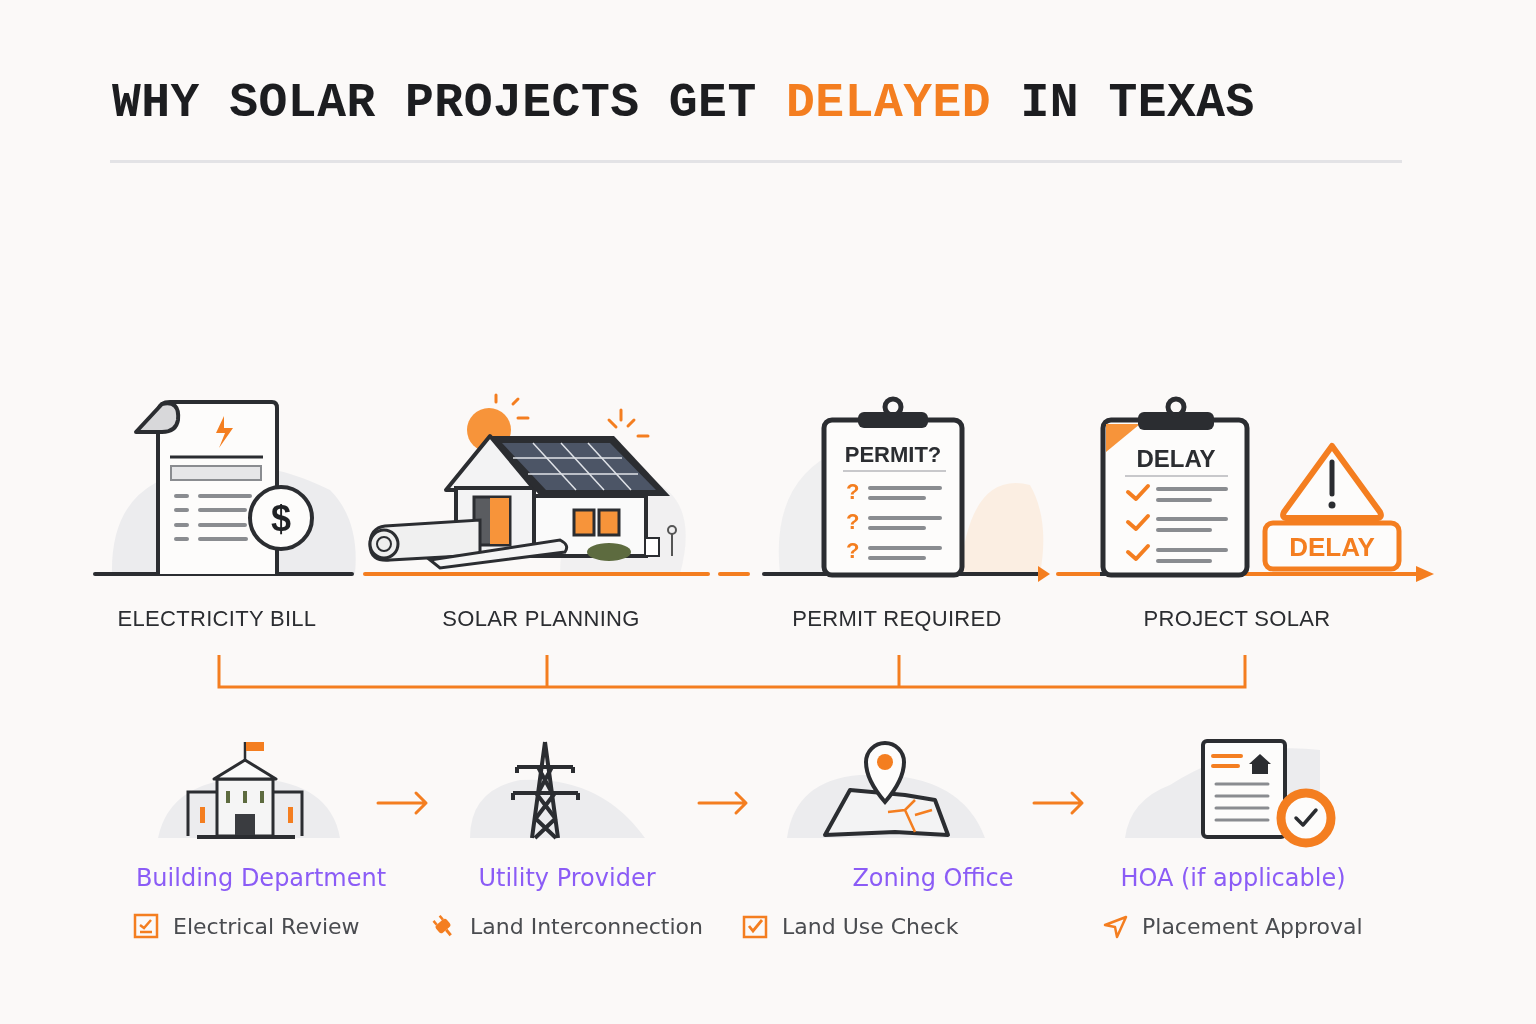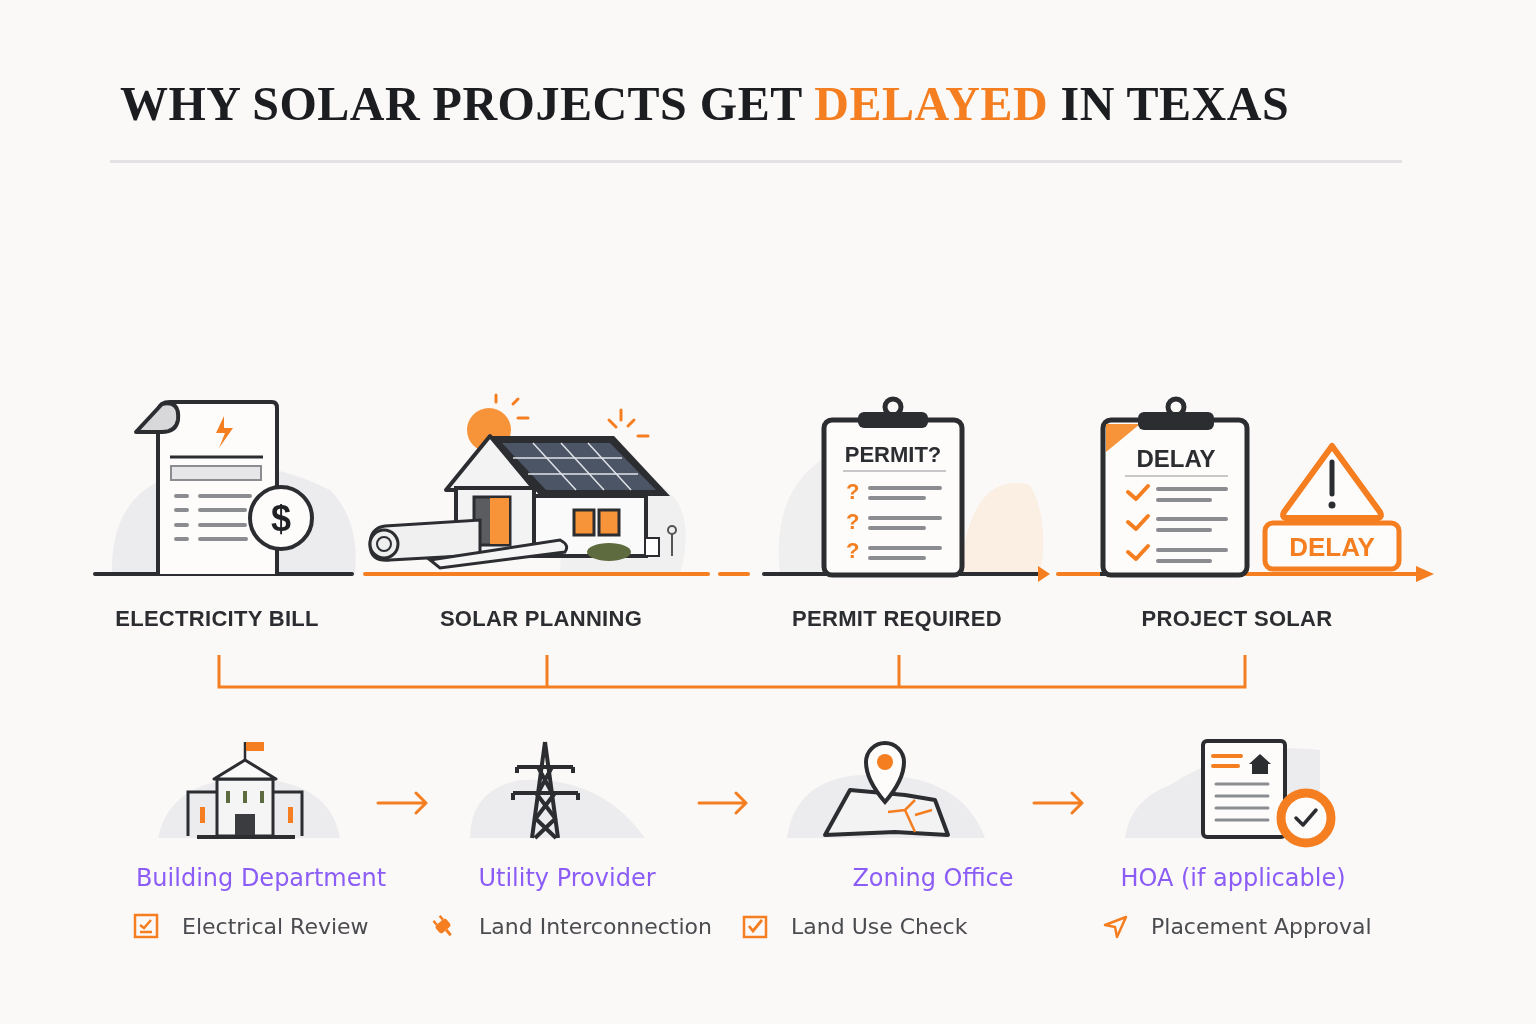--- a/index.html
+++ b/index.html
@@ -1,24 +1,24 @@
 <!DOCTYPE html>
 <html><head>
 <meta charset="utf-8">
 <style>
   * { box-sizing: border-box; margin: 0; padding: 0; }
   html, body { width: 1536px; height: 1024px; overflow: hidden; }
   body { background: #fbf9f8; font-family: "DejaVu Sans", sans-serif; color: #1f2124; position: relative; }
   .abs { position: absolute; }
-  .title { left: 120px; top: 76px; font-family: Liberation Serif, serif; font-weight: 700; font-size: 48px; letter-spacing: 0.5px; color: #1c1d20; white-space: nowrap; }
+  .title { left: 112px; top: 76px; font-family: Liberation Mono, monospace; font-weight: 700; font-size: 48px; letter-spacing: 0.5px; color: #1c1d20; white-space: nowrap; }
   .title .hl { color: #f47e20; }
   .rule { left: 110px; top: 160px; width: 1292px; height: 3px; background: #e3e3e6; }
-  .stage-label { top: 606px; font-family: "Liberation Sans", sans-serif; font-size: 22px; font-weight: 700; color: #2b2d31; letter-spacing: 0.3px; white-space: nowrap; transform: translateX(-50%); }
+  .stage-label { top: 606px; font-family: "Liberation Sans", sans-serif; font-size: 22px; font-weight: 400; color: #2b2d31; letter-spacing: 0.3px; white-space: nowrap; transform: translateX(-50%); }
   .agency-title { top: 864px; font-size: 24px; font-weight: 500; color: #8b5cf6; white-space: nowrap; transform: translateX(-50%); }
-  .agency-sub { top: 913px; font-size: 22px; color: #4a4c50; white-space: nowrap; display: flex; align-items: center; gap: 23px; }
+  .agency-sub { top: 913px; font-size: 22px; color: #4a4c50; white-space: nowrap; display: flex; align-items: center; gap: 14px; }
   svg { overflow: visible; }
 </style>
 </head>
 <body>
 
 <div class="abs title">
   <span>WHY SOLAR PROJECTS GET </span><span class="hl">DELAYED</span><span> IN TEXAS</span>
 </div>
 <div class="abs rule"></div>
 

